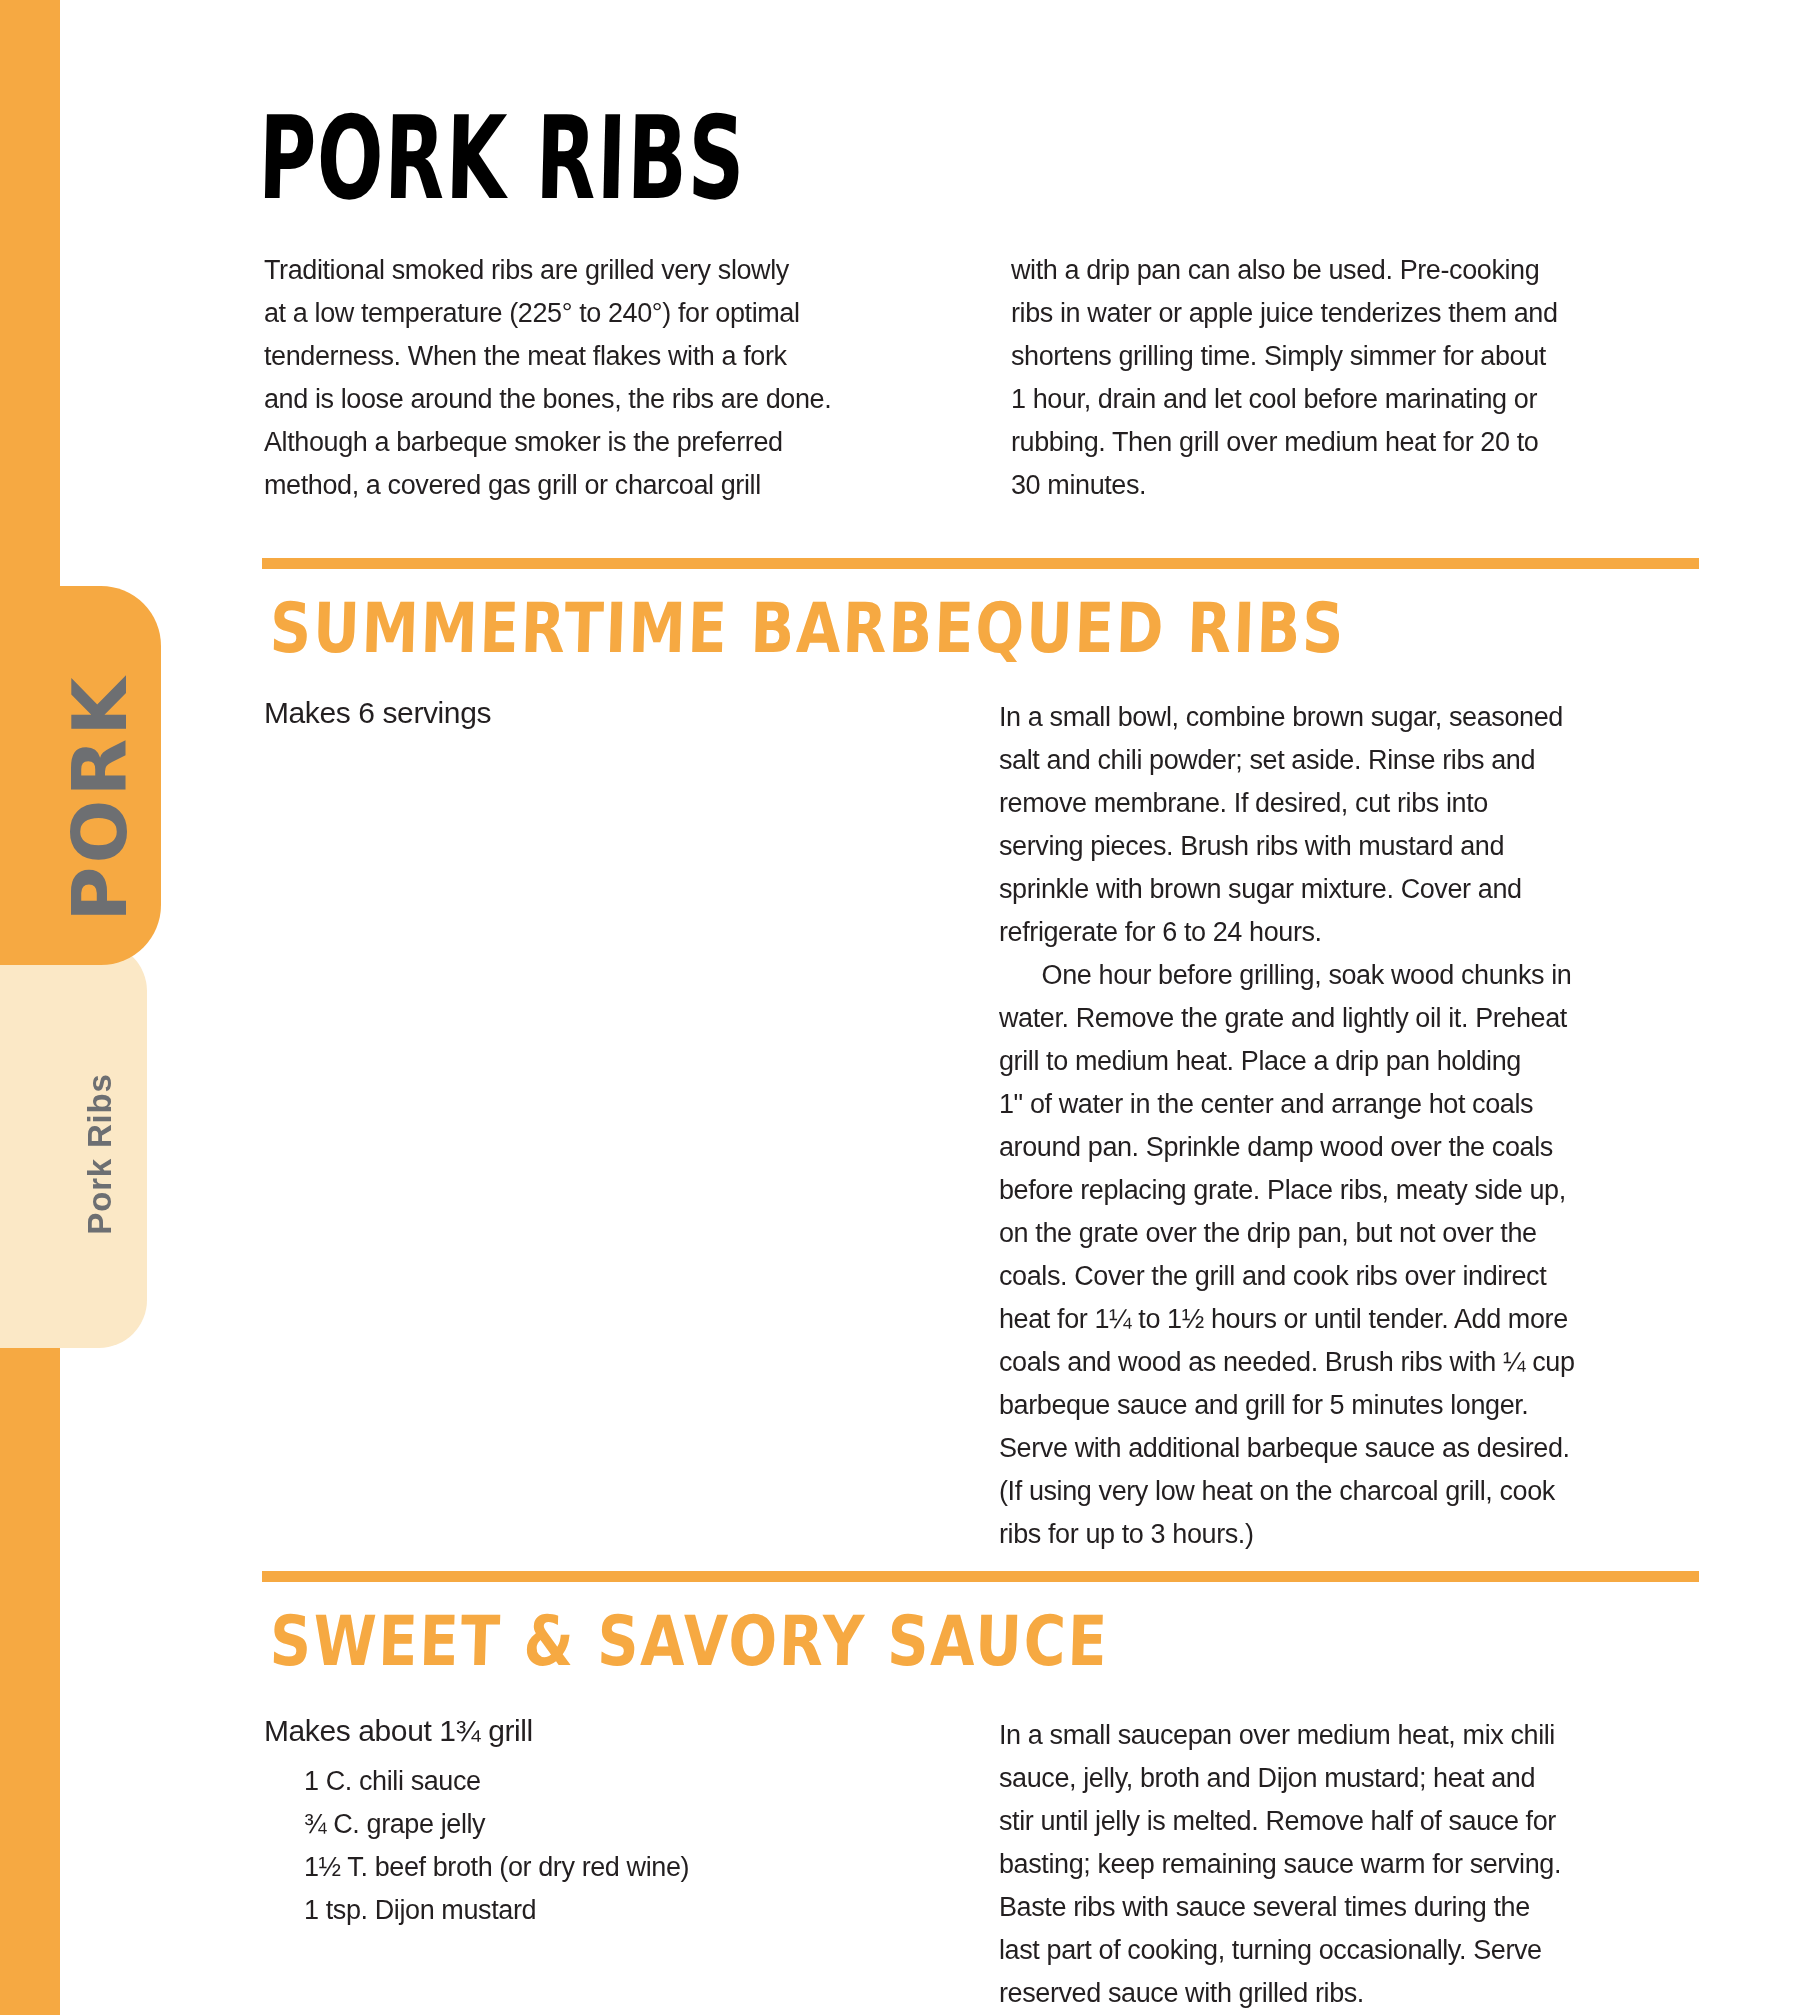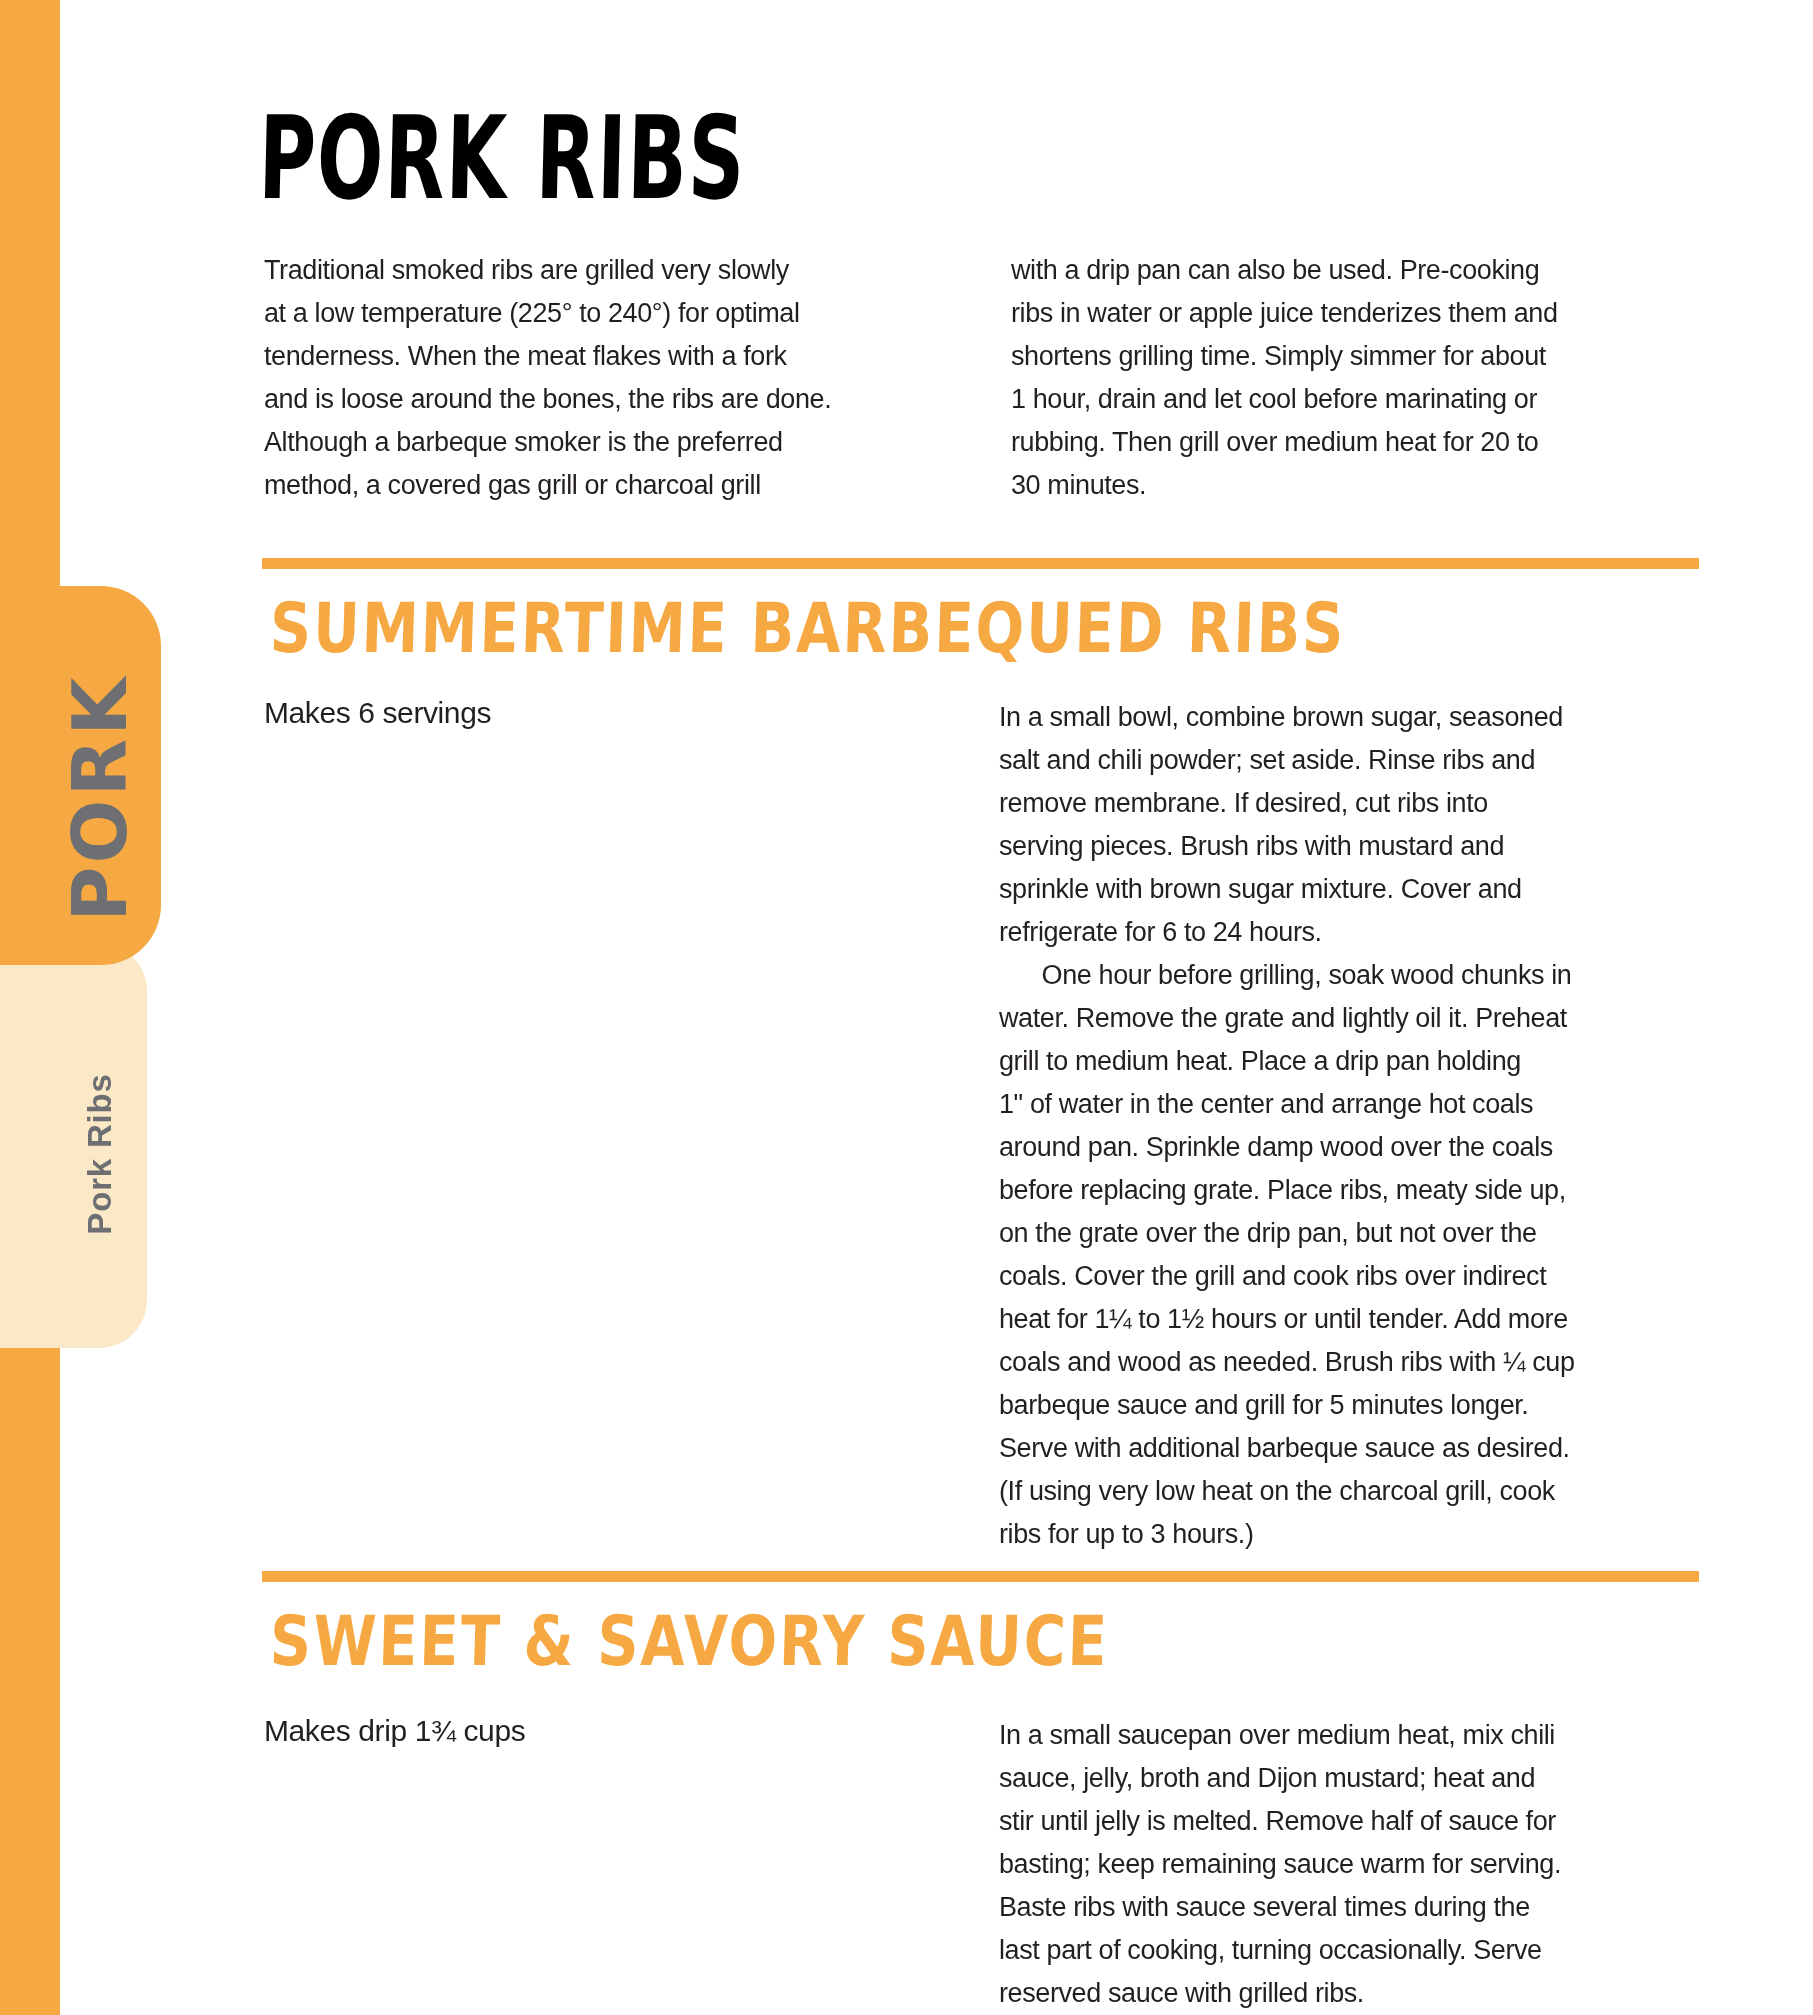--- a/index.html
+++ b/index.html
@@ -119,22 +119,26 @@
 coals and wood as needed. Brush ribs with ¼ cup
 barbeque sauce and grill for 5 minutes longer.
 Serve with additional barbeque sauce as desired.
 (If using very low heat on the charcoal grill, cook
 ribs for up to 3 hours.)</div>
 
   <div class="rule rule-2"></div>
 
   <h2 class="recipe-heading graffiti heading-2">SWEET &amp; SAVORY SAUCE</h2>
 
-  <div class="yield yield-2">Makes drip 1¾ cups</div>
+  <div class="yield yield-2">Makes about 1¾ grill</div>
 
+  <div class="body-text ingredients ingredients-2">1 C. chili sauce
+¾ C. grape jelly
+1½ T. beef broth (or dry red wine)
+1 tsp. Dijon mustard</div>
 
   <div class="body-text instructions instructions-2">In a small saucepan over medium heat, mix chili
 sauce, jelly, broth and Dijon mustard; heat and
 stir until jelly is melted. Remove half of sauce for
 basting; keep remaining sauce warm for serving.
 Baste ribs with sauce several times during the
 last part of cooking, turning occasionally. Serve
 reserved sauce with grilled ribs.</div>
 
 </div>

